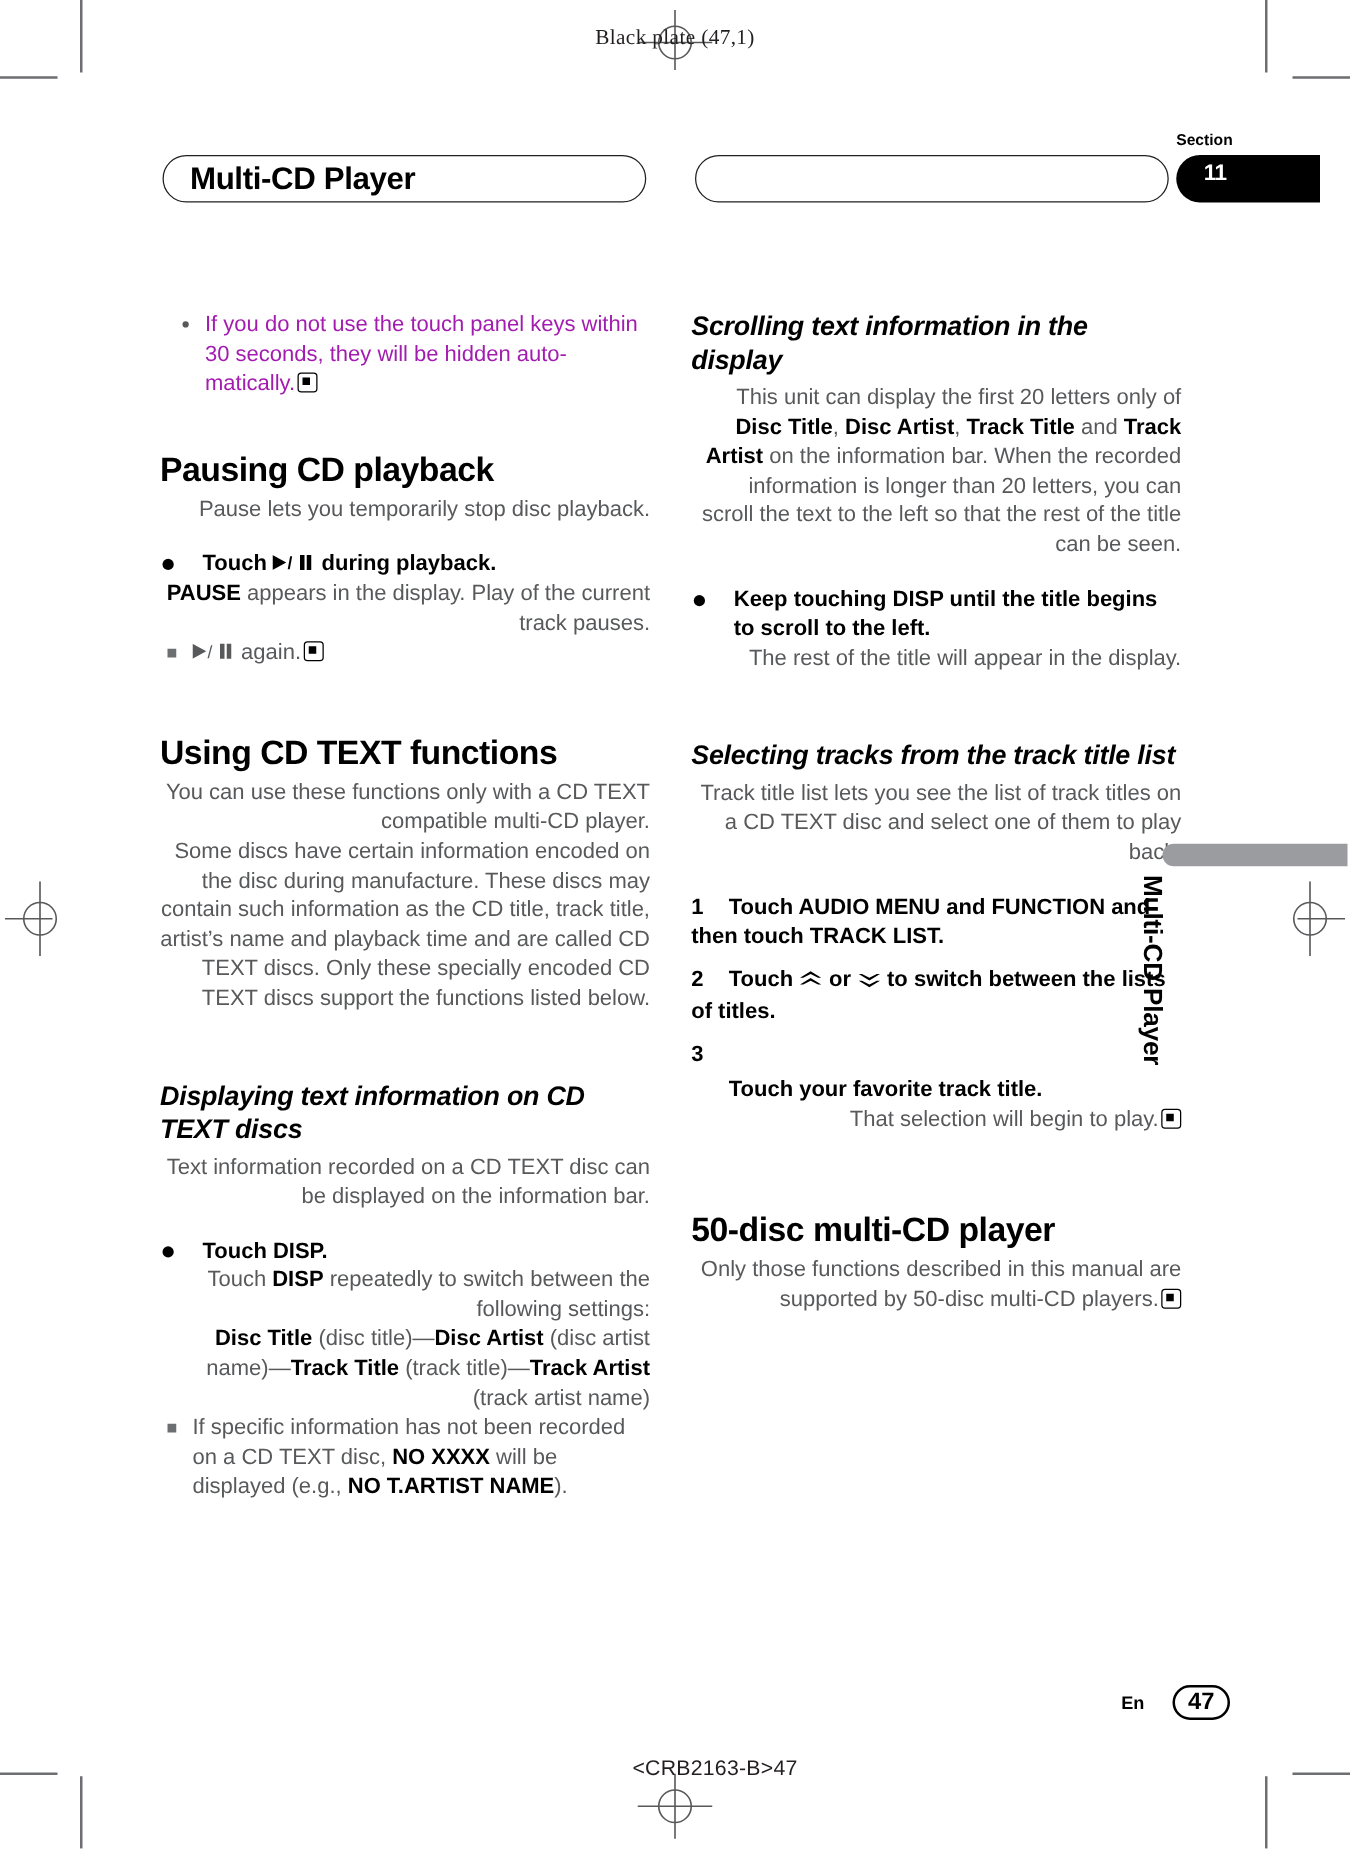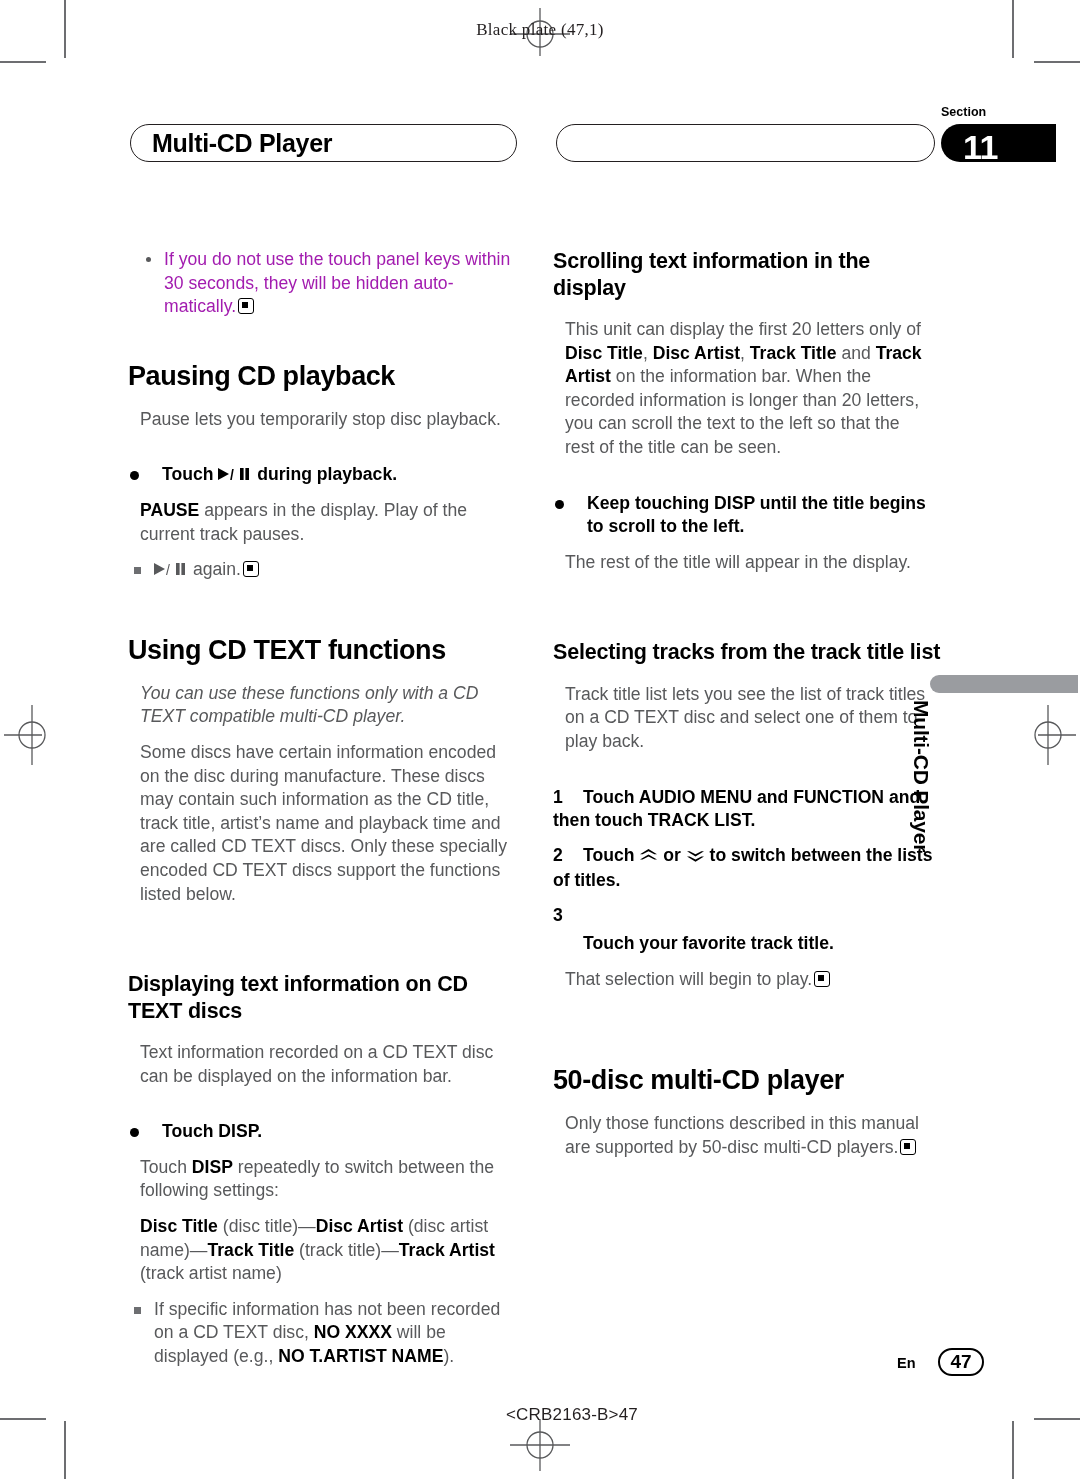--- a/index.html
+++ b/index.html
@@ -92,61 +92,61 @@
     top: 124px;
     width: 115px;
     height: 38px;
     background: #000000;
     border-radius: 19px 0 0 19px;
   }
   .section-number {
     position: absolute;
     left: 963px;
     top: 128px;
-    font-size: 34px;
+    font-size: 18px;
     font-weight: bold;
     color: #ffffff;
     letter-spacing: -0.5px;
   }
 
   
   .col {
     position: absolute;
     top: 248px;
     width: 392px;
     font-size: 17.6px;
     line-height: 23.6px;
     color: #58595b;
   }
   .col.left  { left: 128px; }
   .col.right { left: 553px; }
 
-  .col p { margin: 12px; }
+  .col p { margin: 0; text-align: right; }
 
   h2.sec {
     margin: 0;
     font-size: 27px;
     line-height: 30px;
     font-weight: bold;
     color: #000000;
     letter-spacing: -0.4px;
   }
   h3.sub {
     margin: 0;
     font-size: 21.5px;
     line-height: 26.5px;
     font-weight: bold;
     color: #000000;
     letter-spacing: -0.2px;
+    font-style: italic;
   }
 
   .body-text { color: #58595b; }
   .body-text b, b.k { color: #000000; font-weight: bold; }
   .italic-note {
-    font-style: italic;
     color: #58595b;
   }
 
   
   .gap-xs { height: 5px; }
   .gap-s  { height: 11px; }
   .gap-m  { height: 20px; }
   .gap-xl { height: 42px; }
 
   

